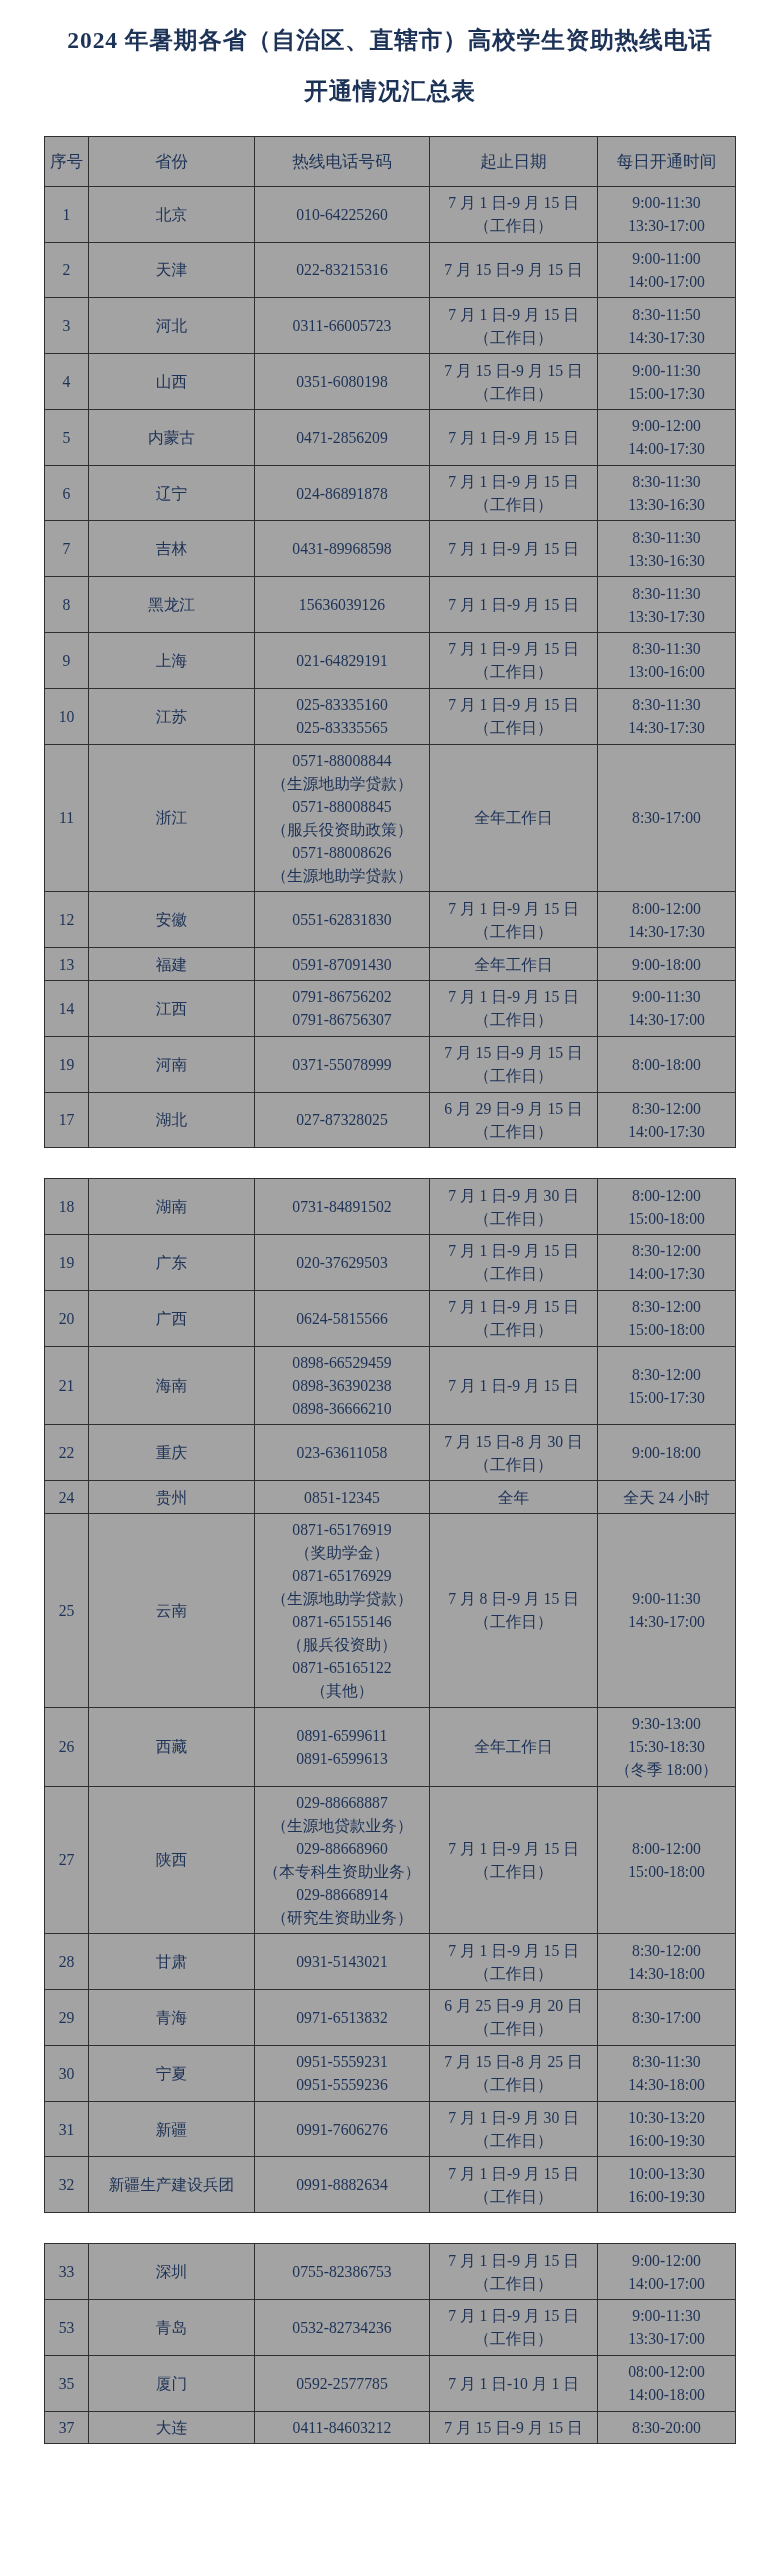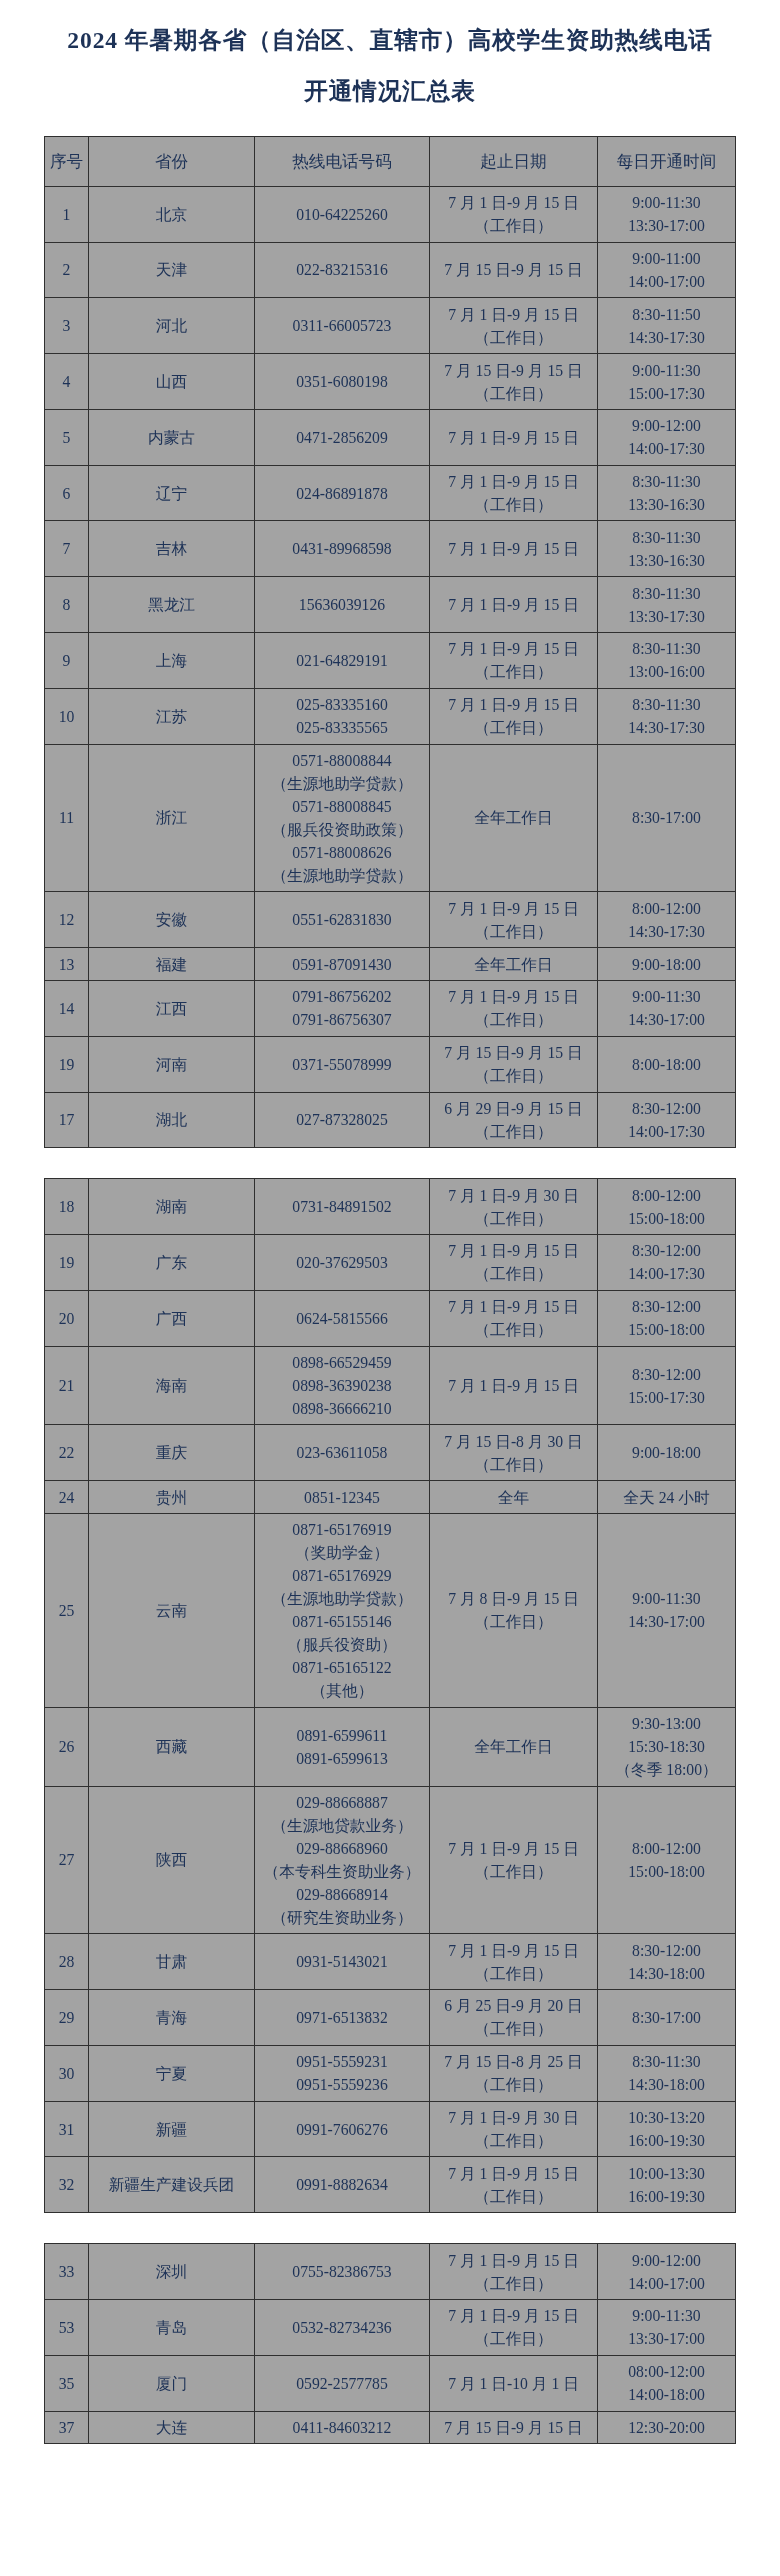--- a/index.html
+++ b/index.html
@@ -618,20 +618,20 @@
           <tr>
             <td class="num-cell">37</td>
             <td class="province-cell">大连</td>
             <td class="phone-cell">
               <span class="cell-line">0411-84603212</span>
             </td>
             <td class="date-cell">
               <span class="cell-line">7 月 15 日-9 月 15 日</span>
             </td>
             <td class="time-cell">
-              <span class="cell-line">12:30-20:00</span>
+              <span class="cell-line">8:30-20:00</span>
             </td>
           </tr>
         </tbody>
       </table>
     </div>
 </div>
 
 
 </body></html>

